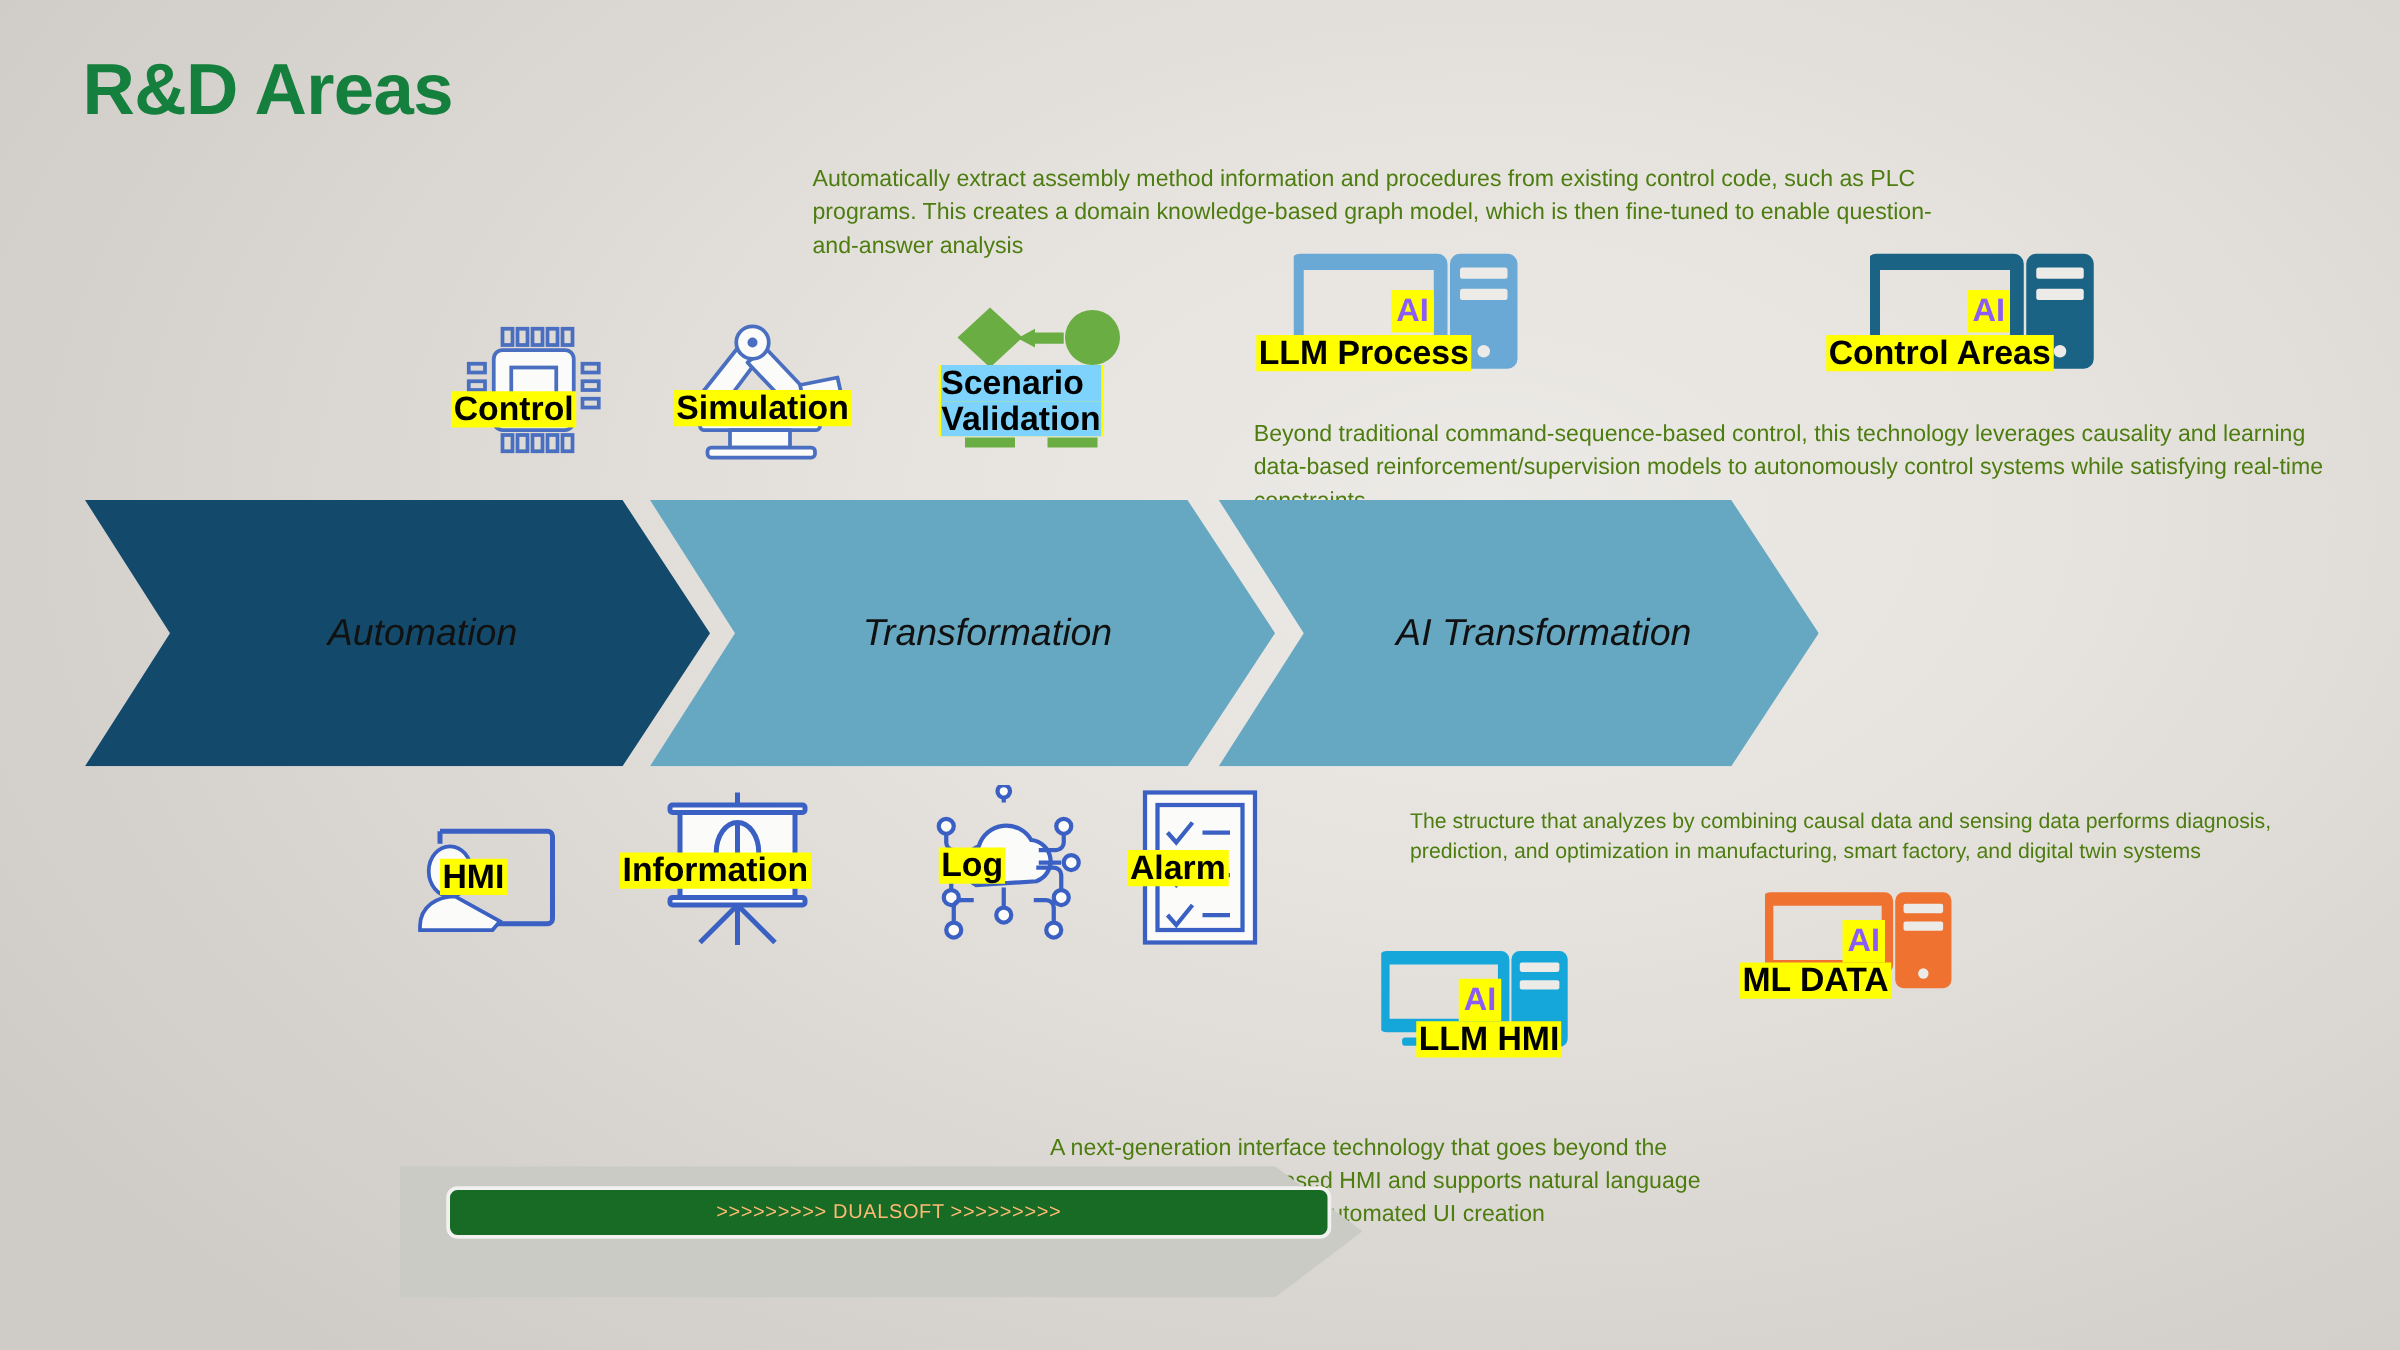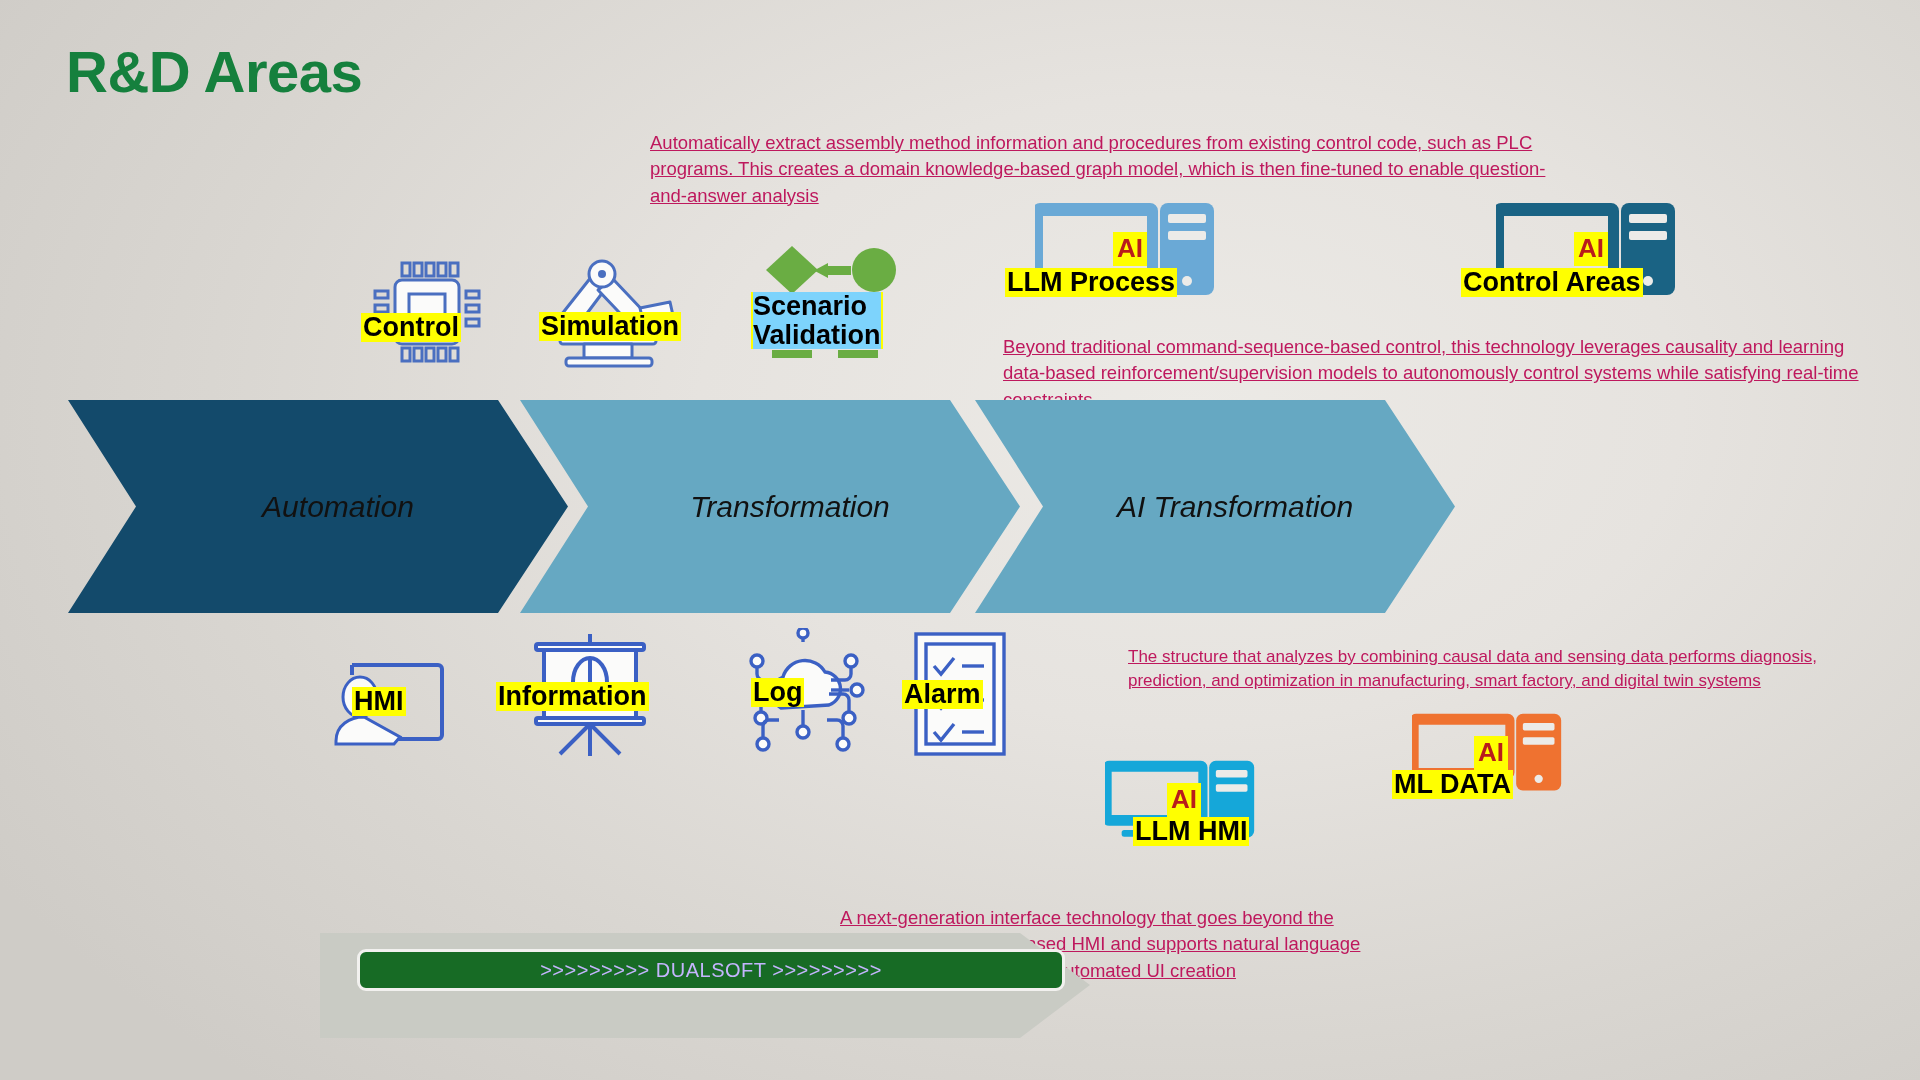--- a/index.html
+++ b/index.html
@@ -14,21 +14,21 @@
   #stage { position:absolute; inset:0; }
 
   
   .title {
     position:absolute; left:66px; top:38px;
     font-size:58px; font-weight:bold; color:#15803d;
     letter-spacing:-0.5px;
   }
 
   
-  .para { position:absolute; color:#be185d; font-size:18.5px; line-height:1.42;text-decoration:underline; }
+  .para { position:absolute; color:#4d7c0f; font-size:18.5px; line-height:1.42; }
   #para-llm-process { left:650px; top:130px; width:930px; }
   #para-control-flow { left:1003px; top:334px; width:870px; }
   #para-ml-data    { left:1128px; top:645px; width:740px; font-size:17px; }
   #para-llm-hmi    { left:840px; top:905px; width:540px; }
 
   
   .band { position:absolute; left:0; top:400px; width:1500px; height:230px; }
   .chev { position:absolute; top:0; height:213px; }
   .chev .body { width:100%; height:100%; }
   .chev .lbl {
@@ -41,38 +41,38 @@
 
   
   #grey-arrow { position:absolute; left:320px; top:533px; width:770px; height:105px; }
 
   
   #dualsoft-bar {
     position:absolute; left:357px; top:549px; width:708px; height:42px;
     background:#176b25; border:3px solid #f2f1ef; border-radius:9px;
     display:flex; align-items:center; justify-content:center;
   }
-  #dualsoft-bar span { font-size:20px; color:#c4b5fd; letter-spacing:0.5px; white-space:nowrap; }
+  #dualsoft-bar span { font-size:16px; color:#fdba74; letter-spacing:0.5px; white-space:nowrap; }
 
   
   .iconset { position:absolute; }
   .iconset .glyph { position:absolute; left:0; top:0; }
   .hl {
     position:absolute; background:#ffff00; color:#000;
     font-weight:bold; white-space:nowrap; line-height:1.06;
     padding:0 2px;
   }
   .hl.two { display:block; }
   .hl.two i { display:block; font-style:normal; background:#7dd3fc; }
 
   .lbl-outline { font-size:27px; }
 
   
   .ai-badge {
-    position:absolute; background:#ffff00; color:#b91c1c; font-weight:bold;
+    position:absolute; background:#ffff00; color:#8b5cf6; font-weight:bold;
     font-size:26px; line-height:1; padding:3px 4px 5px 4px;
   }
 </style>
 </head>
 <body>
 
 <div id="stage">
 
   <div class="title">R&amp;D Areas</div>
 

